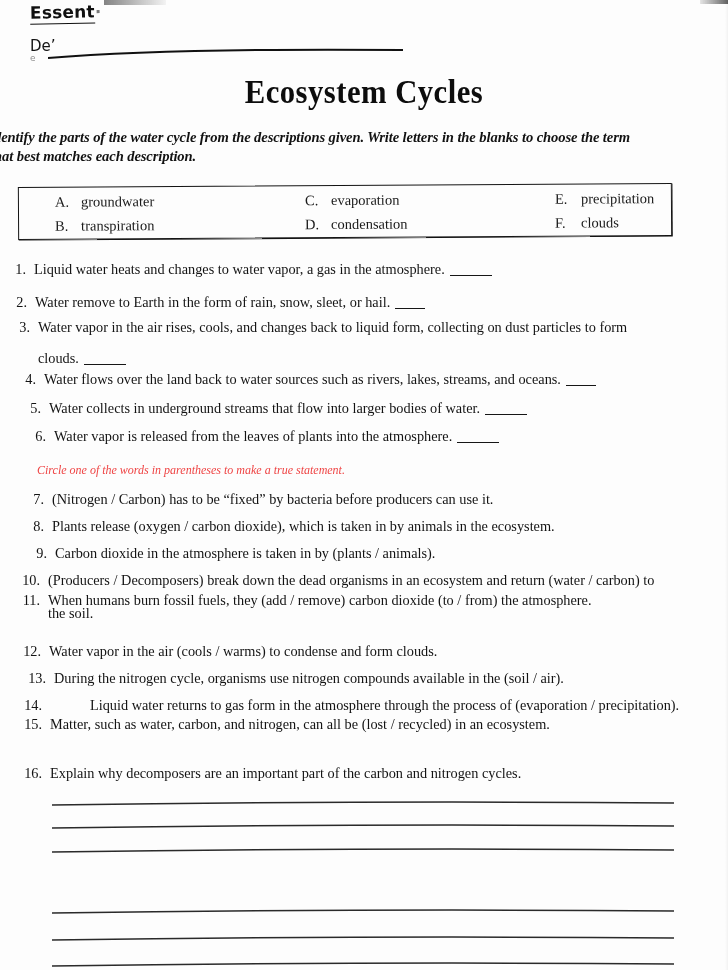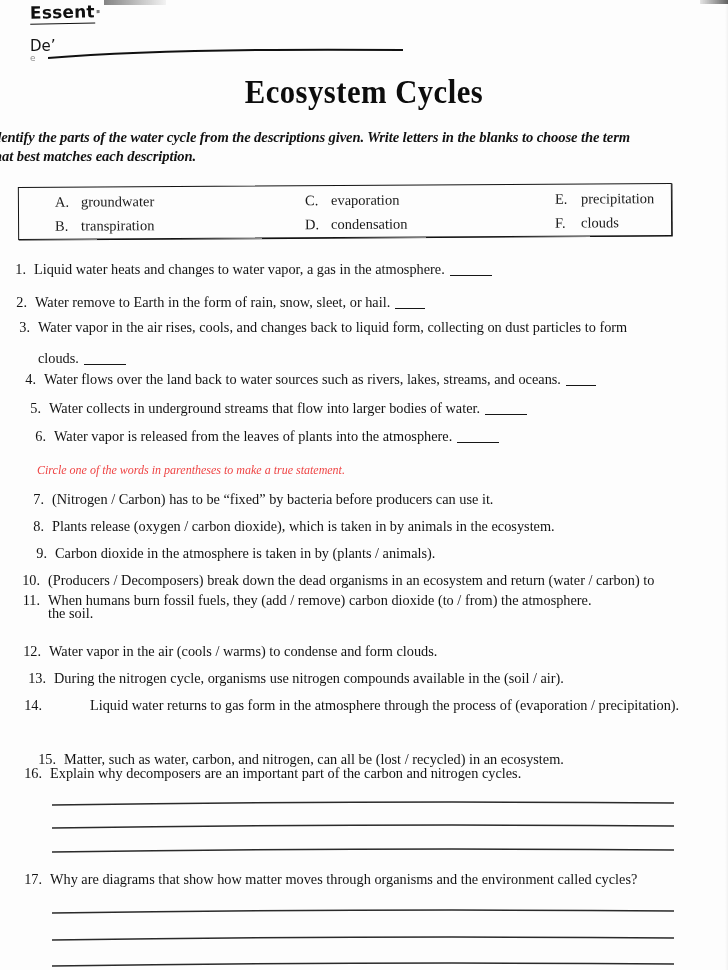--- a/index.html
+++ b/index.html
@@ -318,21 +318,21 @@
   <div class="q" style="left:26px; top:670px; width:690px;">
     <span class="num">13.</span>
     <span class="txt">During the nitrogen cycle, organisms use nitrogen compounds available in the (soil / air).</span>
   </div>
 
   <div class="q" style="left:22px; top:697px; width:690px;gap:48px;">
     <span class="num">14.</span>
     <span class="txt">Liquid water returns to gas form in the atmosphere through the process of (evaporation / precipitation).</span>
   </div>
 
-  <div class="q" style="left:22px; top:751px; width:690px;margin-left:14px;">
+  <div class="q" style="left:22px; top:716px; width:690px;">
     <span class="num">15.</span>
     <span class="txt">Matter, such as water, carbon, and nitrogen, can all be (lost / recycled) in an ecosystem.</span>
   </div>
 
   <div class="q" style="left:22px; top:765px; width:690px;">
     <span class="num">16.</span>
     <span class="txt">Explain why decomposers are an important part of the carbon and nitrogen cycles.</span>
   </div>
 
   <div class="ansline" style="top:800px;">
@@ -344,24 +344,20 @@
     <svg width="622" height="8" viewBox="0 0 622 8">
         <path d="M0 5 Q 311 0.5 622 3" stroke="#2a2a2a" stroke-width="1.5" fill="none"></path>
       </svg>
   </div>
   <div class="ansline" style="top:847px;">
     <svg width="622" height="8" viewBox="0 0 622 8">
         <path d="M0 5 Q 311 0.5 622 3" stroke="#2a2a2a" stroke-width="1.5" fill="none"></path>
       </svg>
   </div>
 
-  <div class="q" style="left:22px; top:871px; width:690px;">
-    <span class="num">17.</span>
-    <span class="txt">Why are diagrams that show how matter moves through organisms and the environment called cycles?</span>
-  </div>
 
   <div class="ansline" style="top:908px;">
     <svg width="622" height="8" viewBox="0 0 622 8">
         <path d="M0 5 Q 311 0.5 622 3" stroke="#2a2a2a" stroke-width="1.5" fill="none"></path>
       </svg>
   </div>
   <div class="ansline" style="top:935px;">
     <svg width="622" height="8" viewBox="0 0 622 8">
         <path d="M0 5 Q 311 0.5 622 3" stroke="#2a2a2a" stroke-width="1.5" fill="none"></path>
       </svg>

